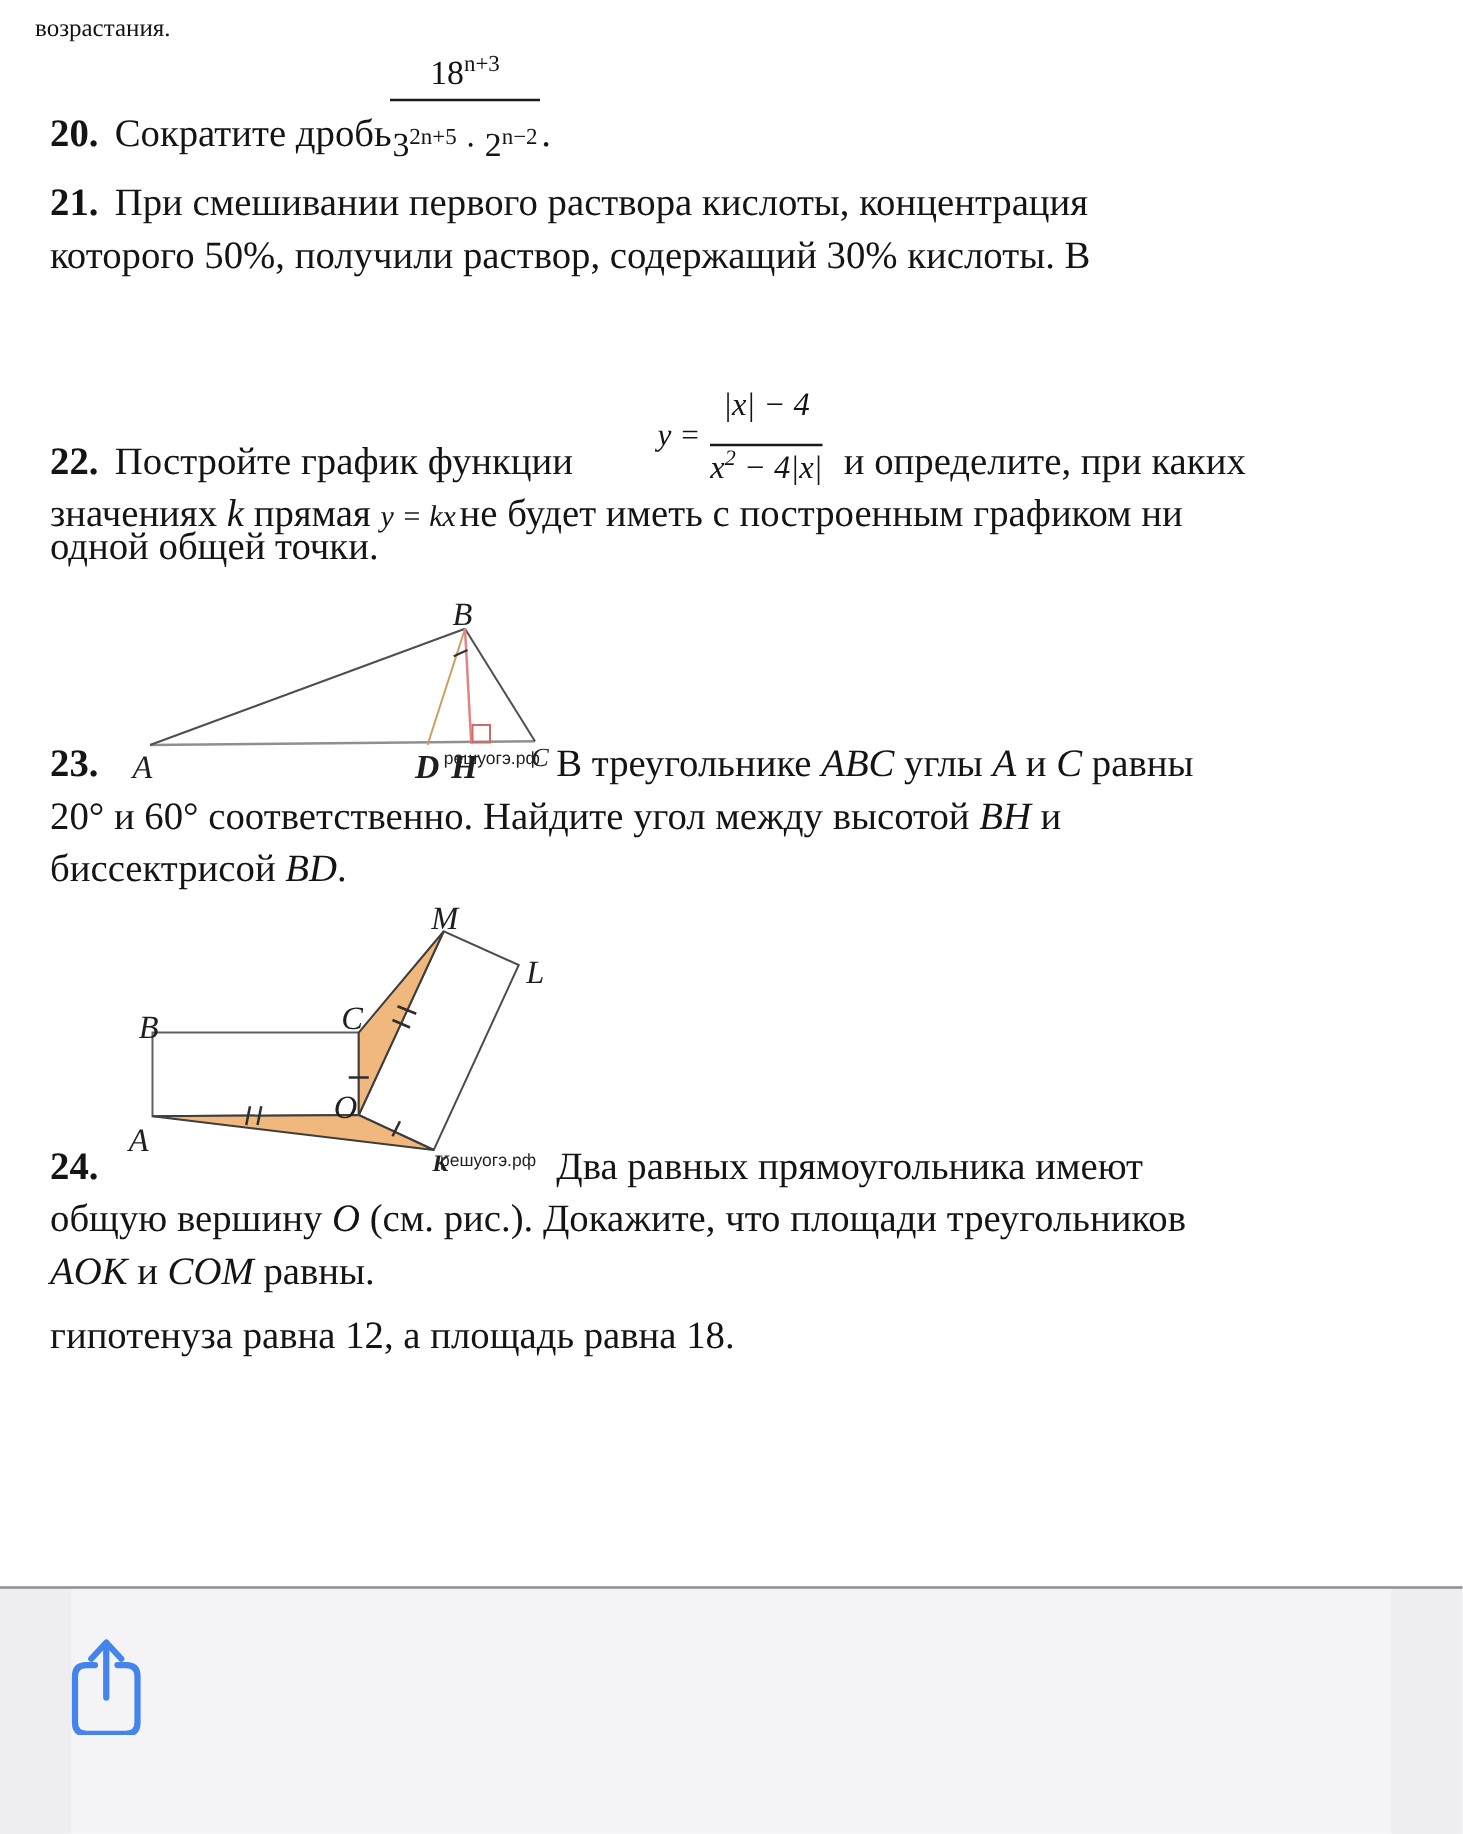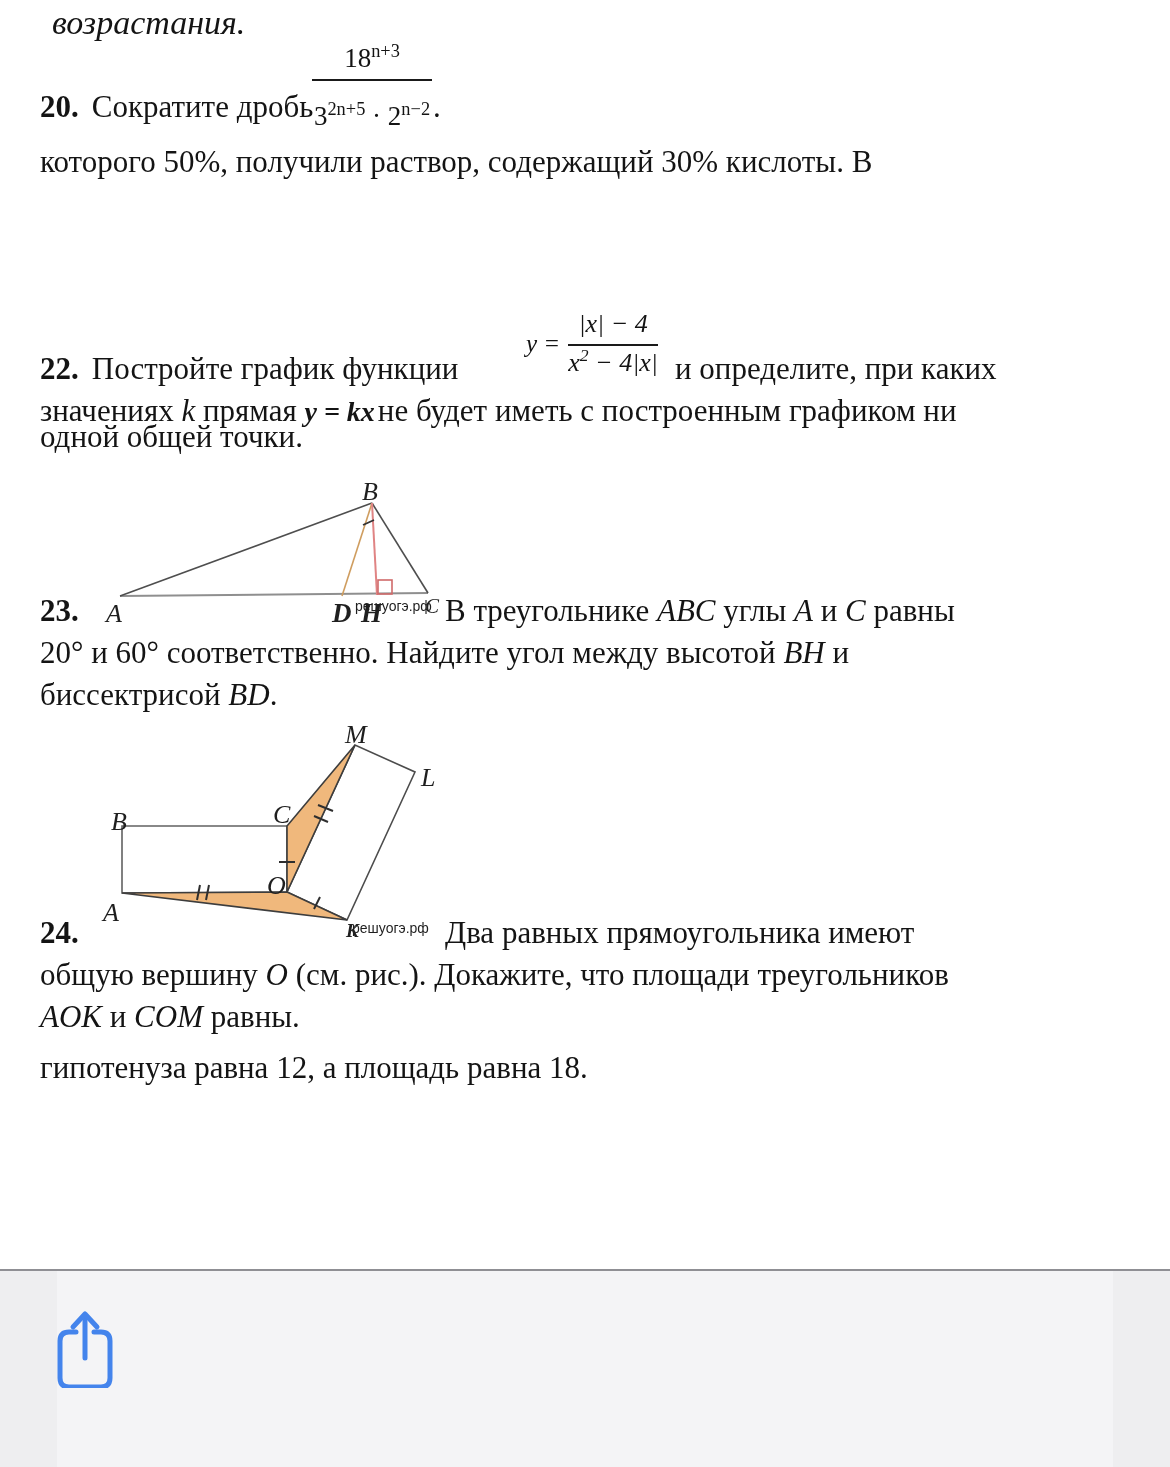--- a/index.html
+++ b/index.html
@@ -18,26 +18,26 @@
   .frac20 { position:absolute; left:312px; top:45px; width:120px; text-align:center;
             font-size:27px; line-height:1; }
   .frac20 .num { display:block; padding-bottom:7px; }
   .frac20 .bar { display:block; height:2px; background:#1a1a1a; }
   .frac20 .den { display:block; padding-top:22px; white-space:nowrap; }
   
   .f22 { position:absolute; left:526px; top:311px; display:flex; align-items:center;
          font-style:italic; font-size:26px; }
   .f22 .lhs { font-size:25px; margin-right:8px; }
   .vf { text-align:center; line-height:1; }
-  .vf .num { display:block; padding-bottom:7px; }
+  .vf .num { display:block; padding-bottom:18px; }
   .vf .bar { display:block; height:2px; background:#1a1a1a; }
   .vf .den { display:block; padding-top:4px; }
-  .kx { font-size:28px; font-style:italic; margin-right:3px;font-weight:bold; }
-  .intro { position:absolute; left:52px; top:2px; font-size:34px; line-height:42px;
-           font-style:italic; }
+  .kx { font-size:24px; font-style:italic; margin-right:3px; }
+  .intro { position:absolute; left:28px; top:2px; font-size:20px; line-height:42px;
+           }
   
   .fig { position:absolute; }
   .fig text { font-style:italic; fill:#1f1f1f; }
   .wm { font-family:"Liberation Sans", sans-serif; font-style:normal !important; }
   
   .toolbar { position:absolute; left:0; top:1269px; width:1170px; height:198px;
              background:#f4f4f6; border-top:2px solid #8f8f94; }
   .toolbar .edge-l { position:absolute; left:0; top:0; width:57px; height:100%;
                      background:rgba(0,0,0,0.025); }
   .toolbar .edge-r { position:absolute; right:0; top:0; width:57px; height:100%;
@@ -53,20 +53,21 @@
   <b class="pn">20.</b><span>Сократите дробь</span>
 </div>
 <div class="frac20">
   <span class="num"><span>18</span><sup>n+3</sup></span>
   <span class="bar"></span>
   <span class="den"><span>3</span><sup>2n+5</sup><span> · </span><span>2</span><sup>n−2</sup></span>
 </div>
 <div class="tl" style="left:433px; top:86px;">.</div>
 
 <div class="para" style="left:40px; top:141px;">
+  <span class="ln"><b class="pn">21.</b><span>При смешивании первого раствора кислоты, концентрация</span></span>
   <span class="ln">которого 50%, получили раствор, содержащий 30% кислоты. В</span>
 </div>
 
 <div class="tl" style="left:40px; top:348px;">
   <b class="pn">22.</b><span>Постройте график функции</span>
 </div>
 <div class="f22">
   <span class="lhs">y =</span>
   <span class="vf">
     <span class="num">|x| − 4</span>

